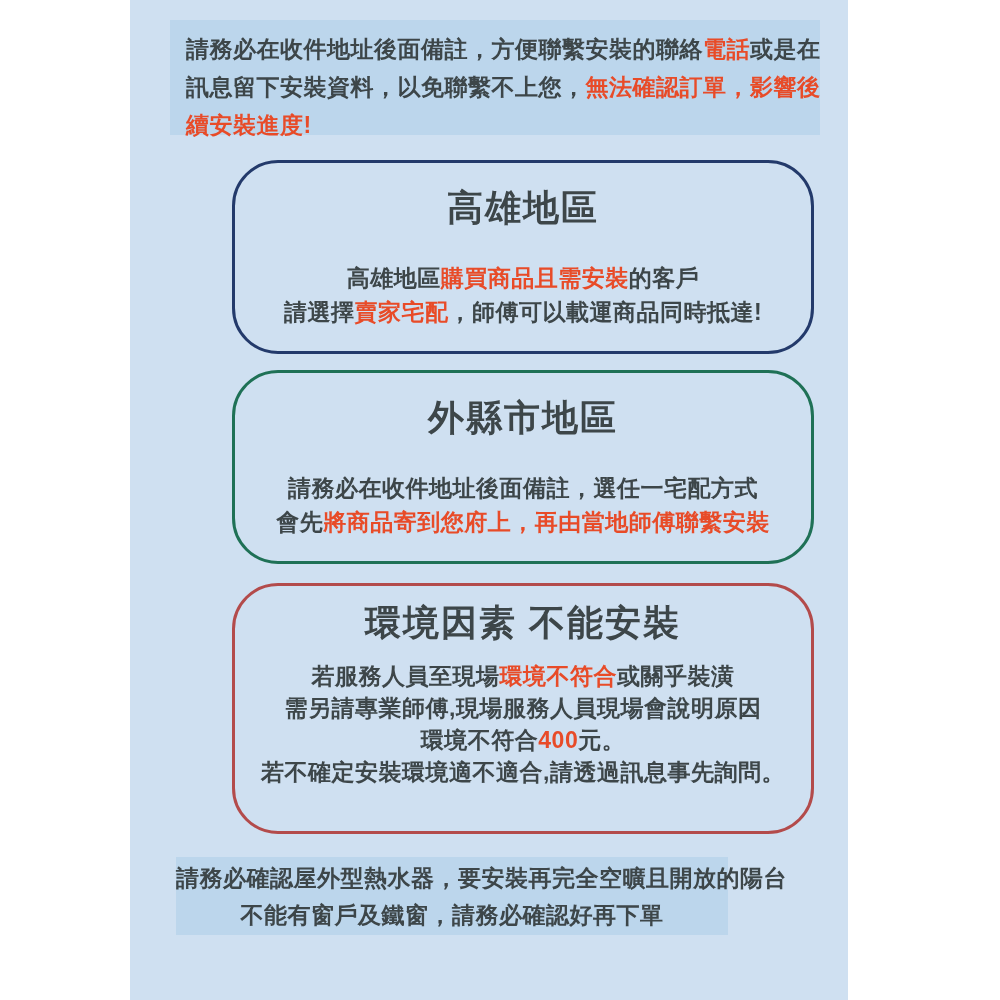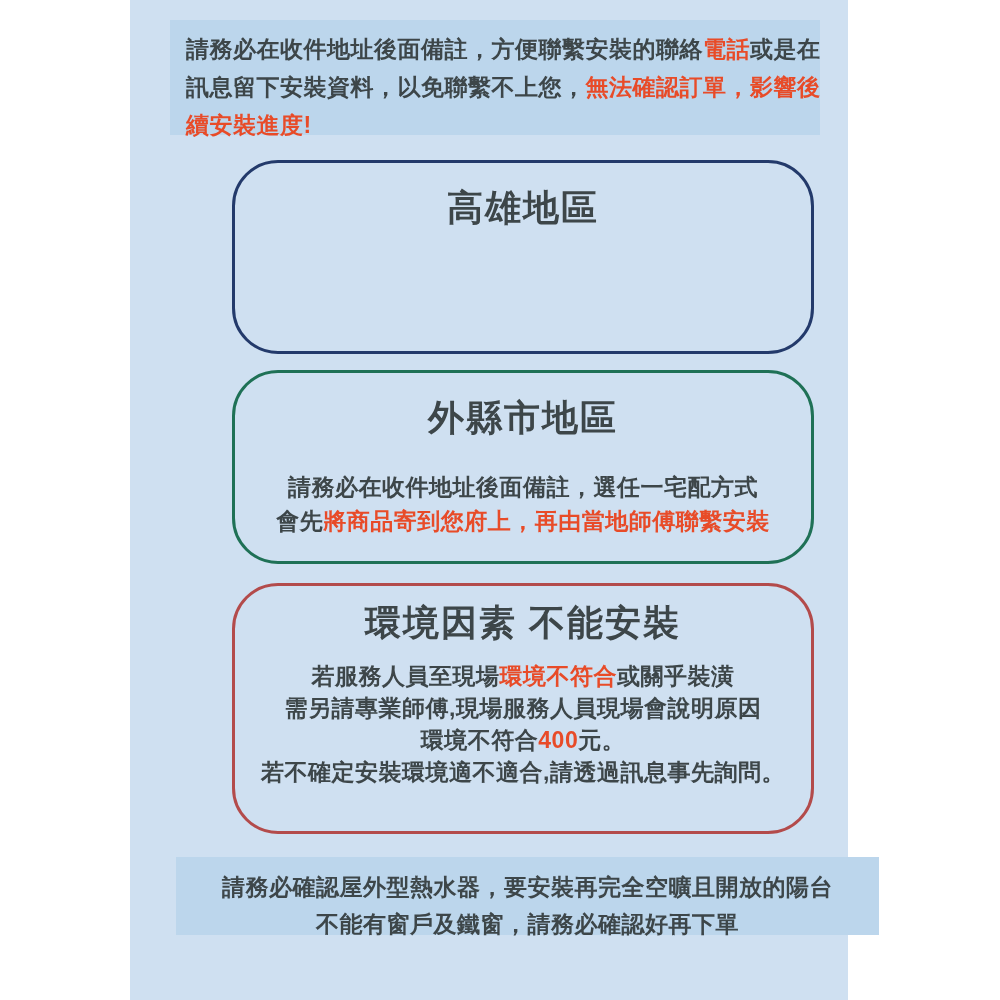--- a/index.html
+++ b/index.html
@@ -19,33 +19,33 @@
     position:absolute; box-sizing:border-box;
     background:var(--block-bg, #bcd6ec);
   }
   .top-notice {
     left:170px; top:20px; width:650px; height:115px;
     padding:10px 16px 0 16px;
     font-size:23px; line-height:38px; text-align:left;
     letter-spacing:0.5px;
   }
   .bottom-notice {
-    left:176px; top:857px; width:703px; height:78px;
-    padding-top:12px;
+    left:176px; top:857px; width:552px; height:78px;
+    padding-top:3px;
     font-size:23px; line-height:37px; text-align:center;
     letter-spacing:0.5px;
   }
   .box {
     position:absolute; left:232px; width:582px; box-sizing:border-box;
     border:3px solid #333; border-radius:46px;
     display:flex; flex-direction:column; align-items:center;
     text-align:center; background:transparent;
   }
   .box-1 { top:160px; height:194px; }
-  .box-2 { top:370px; height:194px;font-family:Liberation Serif, serif; }
+  .box-2 { top:370px; height:194px; }
   .box-3 { top:583px; height:251px; }
   .box-title {
     margin:24px 0 0 0; font-size:36px; line-height:42px;
     font-weight:bold; letter-spacing:2px;
   }
   .box-3 .box-title { margin-top:16px; }
   .box-body {
     margin-top:32px; font-size:23px; line-height:34px; letter-spacing:0.5px;
   }
   .box-3 .box-body { margin-top:16px; line-height:32px; }
@@ -60,20 +60,24 @@
   <div class="panel"></div>
 
   <div class="notice top-notice">
     <div class="rich-line"><span class="seg-dark">請務必在收件地址後面備註，方便聯繫安裝的聯絡</span><span class="seg-red">電話</span><span class="seg-dark">或是在</span></div>
     <div class="rich-line"><span class="seg-dark">訊息留下安裝資料，以免聯繫不上您，</span><span class="seg-red">無法確認訂單，影響後</span></div>
     <div class="rich-line"><span class="seg-red">續安裝進度!</span></div>
   </div>
 
   <section class="box box-1" style="border-color: rgb(35, 58, 107);">
     <h2 class="box-title">高雄地區</h2>
+    <div class="box-body">
+      <div class="rich-line"><span class="seg-dark">高雄地區</span><span class="seg-red">購買商品且需安裝</span><span class="seg-dark">的客戶</span></div>
+      <div class="rich-line"><span class="seg-dark">請選擇</span><span class="seg-red">賣家宅配</span><span class="seg-dark">，師傅可以載運商品同時抵達!</span></div>
+    </div>
   </section>
 
   <section class="box box-2" style="border-color: rgb(31, 113, 86);">
     <h2 class="box-title">外縣市地區</h2>
     <div class="box-body">
       <div class="rich-line"><span class="seg-dark">請務必在收件地址後面備註，選任一宅配方式</span></div>
       <div class="rich-line"><span class="seg-dark">會先</span><span class="seg-red">將商品寄到您府上，再由當地師傅聯繫安裝</span></div>
     </div>
   </section>
 

